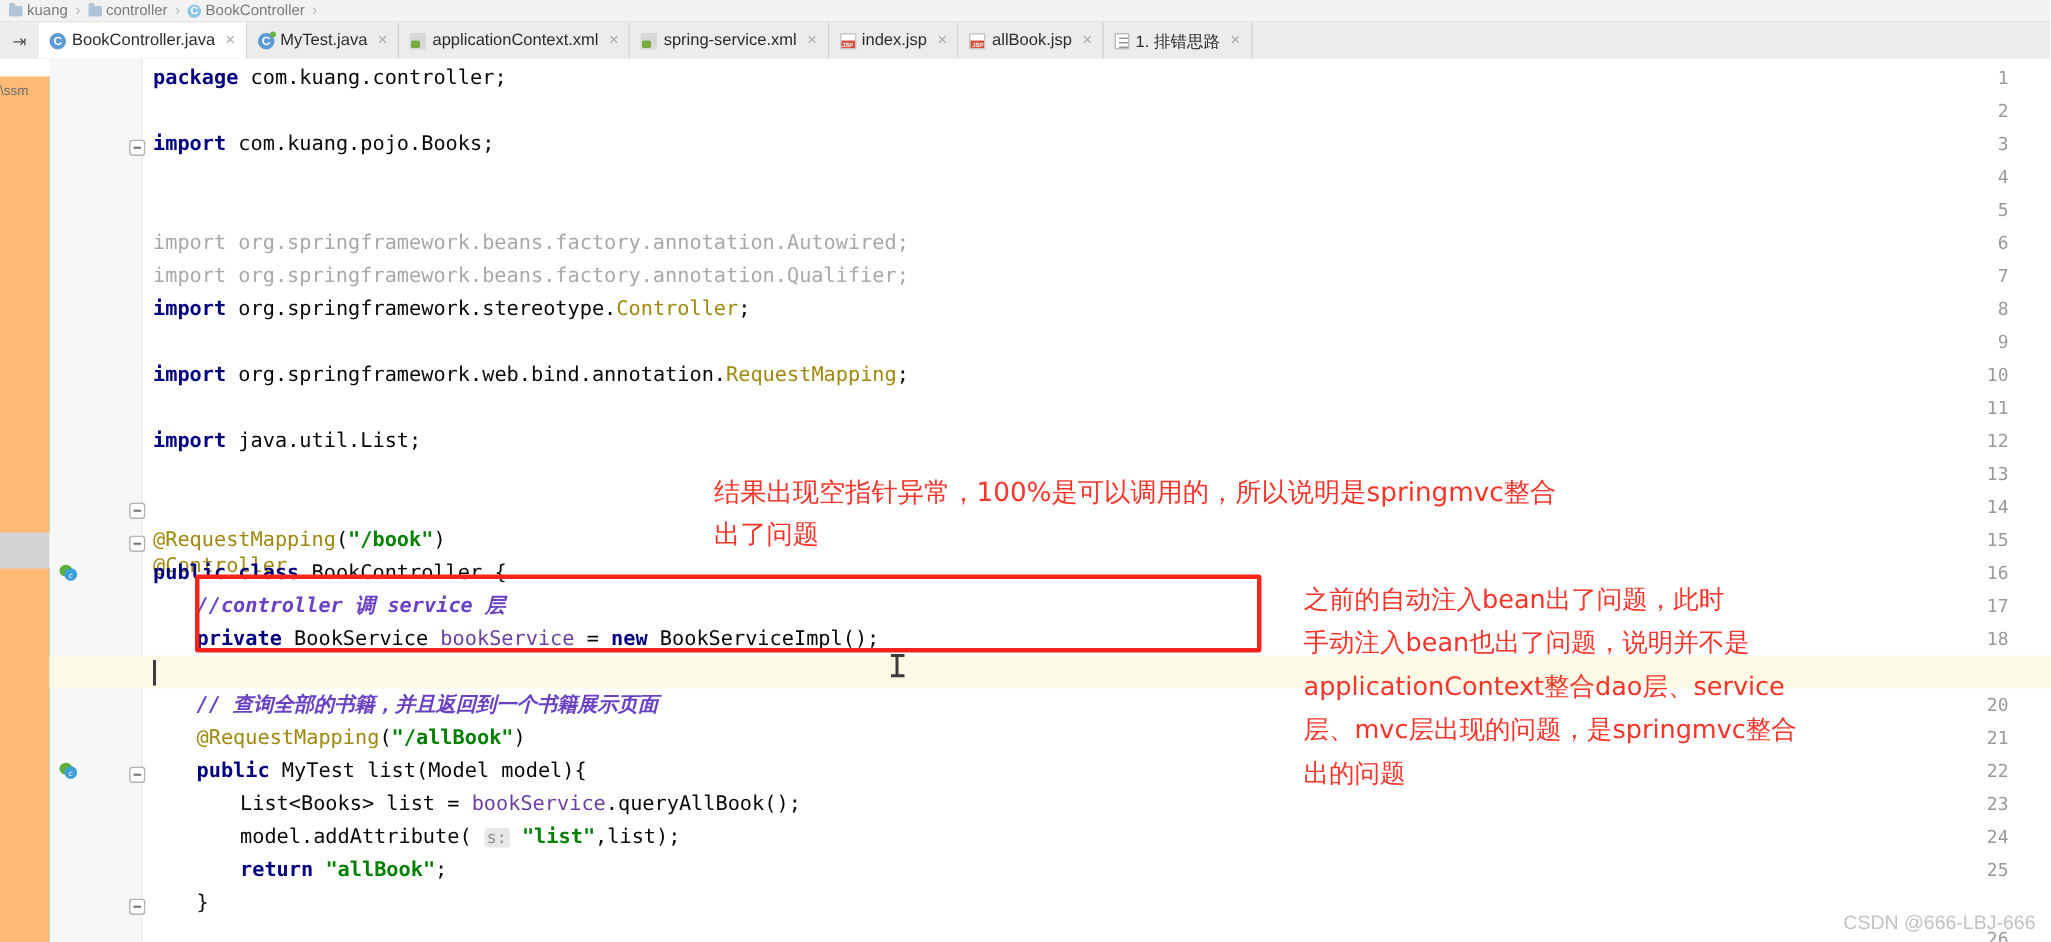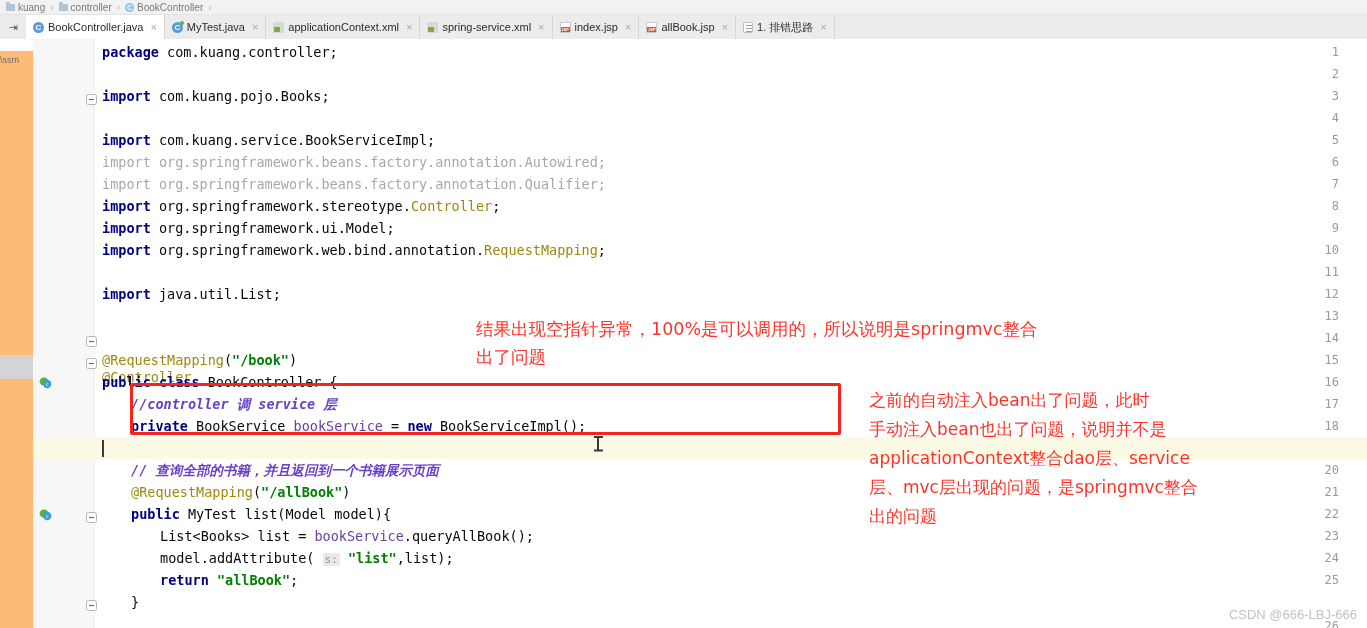--- a/index.html
+++ b/index.html
@@ -284,25 +284,23 @@
             <rect x="0.5" y="0.5" width="10" height="10" rx="2" fill="#fff" stroke="#b4b4b4"></rect>
             <line x1="3" y1="5.5" x2="8" y2="5.5" stroke="#6e6e6e" stroke-width="1.2"></line>
           </svg></div>
       </div>
     <div id="code-layer" class="codearea">
         <div class="curline" style="top: 398px;"></div>
         <div class="caret" style="top: 401px; left: 8px;"></div>
         <div class="code-line" style="top: 2px; left: 8px;"><span class="kw">package</span><span class="plain"> com.kuang.controller;</span></div>
         <div class="code-line" style="top: 24px; left: 8px;"></div>
         <div class="code-line" style="top: 46px; left: 8px;"><span class="kw">import</span><span class="plain"> com.kuang.pojo.Books;</span></div>
-        <div class="code-line" style="top: 90px; left: 8px;"><span class="kw">import</span><span class="plain"> com.kuang.service.BookServiceImpl;</span></div>
         <div class="code-line" style="top: 112px; left: 8px;"><span class="dim">import org.springframework.beans.factory.annotation.Autowired;</span></div>
         <div class="code-line" style="top: 134px; left: 8px;"><span class="dim">import org.springframework.beans.factory.annotation.Qualifier;</span></div>
         <div class="code-line" style="top: 156px; left: 8px;"><span class="kw">import</span><span class="plain"> org.springframework.stereotype.</span><span class="ann">Controller</span><span class="plain">;</span></div>
-        <div class="code-line" style="top: 178px; left: 8px;"><span class="kw">import</span><span class="plain"> org.springframework.ui.Model;</span></div>
         <div class="code-line" style="top: 200px; left: 8px;"><span class="kw">import</span><span class="plain"> org.springframework.web.bind.annotation.</span><span class="ann">RequestMapping</span><span class="plain">;</span></div>
         <div class="code-line" style="top: 222px; left: 8px;"></div>
         <div class="code-line" style="top: 244px; left: 8px;"><span class="kw">import</span><span class="plain"> java.util.List;</span></div>
         <div class="code-line" style="top: 266px; left: 8px;"></div>
         <div class="code-line" style="top: 288px; left: 8px; margin-top: 39px;"><span class="ann">@Controller</span></div>
         <div class="code-line" style="top: 310px; left: 8px;"><span class="ann">@RequestMapping</span><span class="plain">(</span><span class="str">"/book"</span><span class="plain">)</span></div>
         <div class="code-line" style="top: 332px; left: 8px;"><span class="kw">public class</span><span class="plain"> BookController {</span></div>
         <div class="code-line" style="top: 354px; left: 37px;"><span class="cmt-purple">//controller 调 service 层</span></div>
         <div class="code-line" style="top: 376px; left: 37px;"><span class="kw">private</span><span class="plain"> BookService </span><span class="fld">bookService</span><span class="plain"> = </span><span class="kw">new</span><span class="plain"> BookServiceImpl();</span></div>
         <div class="code-line" style="top: 398px; left: 37px;"></div>

